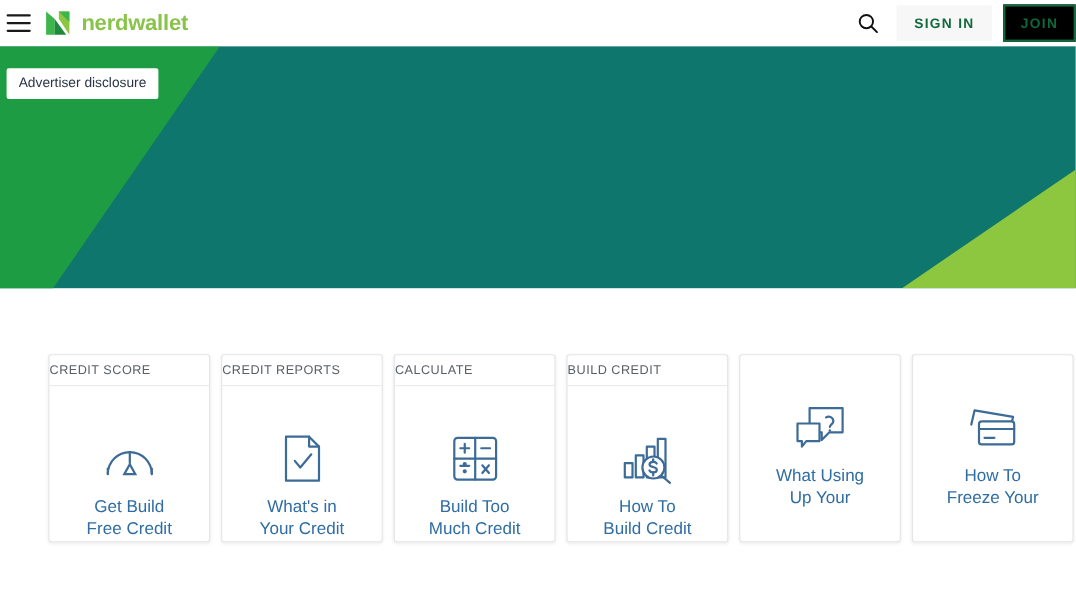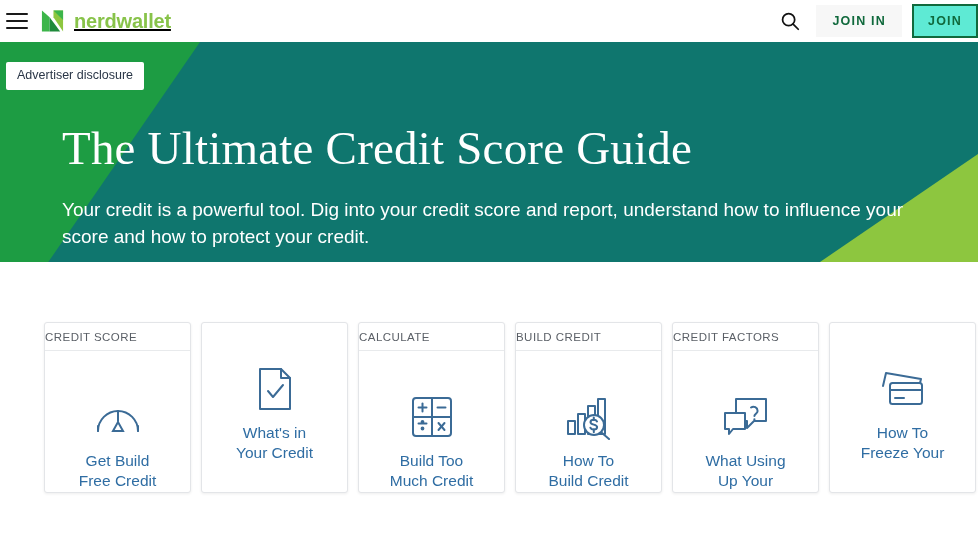--- a/index.html
+++ b/index.html
@@ -35,21 +35,20 @@
     height: 2.4px;
     width: 100%;
     background: #1a1a1a;
     border-radius: 1px;
   }
   .brand {
     display: flex;
     align-items: center;
     gap: 9px;
     cursor: pointer;
-    text-decoration: underline;
   }
   .brand-mark { width: 25px; height: 26px; display: block; }
   .brand-word {
     font-size: 20px;
     font-weight: 700;
     color: #88c34a;
     letter-spacing: -0.2px;
     line-height: 1;
   }
   .nav-right {
@@ -80,21 +79,21 @@
     cursor: pointer;
     border: none;
     font-family: "Liberation Sans", sans-serif;
   }
   .join-btn {
     height: 34px;
     margin-left: 10px;
     padding: 0 14px;
     display: flex;
     align-items: center;
-    background: #5eead4;
+    background: #000000;
     border: 2px solid #10693c;
     color: #10693c;
     font-size: 12.5px;
     font-weight: 700;
     letter-spacing: 1.2px;
     cursor: pointer;
     font-family: "Liberation Sans", sans-serif;
     white-space: nowrap;
     overflow: hidden;
   }
@@ -236,35 +235,31 @@
     <span class="brand-word">nerdwallet</span>
   </div>
 
   <div class="nav-right">
     <div class="search-btn">
       <svg width="22" height="22" viewBox="0 0 24 24" fill="none" stroke="#111111" stroke-width="1.9">
         <circle cx="10.5" cy="10.5" r="6.6"></circle>
         <line x1="15.4" y1="15.4" x2="21" y2="21" stroke-linecap="round"></line>
       </svg>
     </div>
-    <button class="signin-btn">JOIN IN</button>
+    <button class="signin-btn">SIGN IN</button>
     <button class="join-btn">JOIN</button>
   </div>
 </div>
 
 <div class="hero">
   <div class="hero-tri-left"></div>
   <div class="hero-tri-right"></div>
 
   <button class="adv-disclosure">Advertiser disclosure</button>
 
-  <div class="hero-inner">
-    <h1 class="hero-title">The Ultimate Credit Score Guide</h1>
-    <p class="hero-sub">Your credit is a powerful tool. Dig into your credit score and report, understand how to influence your score and how to protect your credit.</p>
-  </div>
 </div>
 
 <div class="cards-wrap">
   <div class="cards-row">
 
     <div class="card">
       <div class="card-head">
         <span class="card-head-label">CREDIT SCORE</span>
       </div>
       <div class="card-body">
@@ -278,20 +273,23 @@
           </svg>
         </div>
         <div class="card-link">
           <span>Get Build</span><br>
           <span>Free Credit</span>
         </div>
       </div>
     </div>
 
     <div class="card">
+      <div class="card-head">
+        <span class="card-head-label">CREDIT REPORTS</span>
+      </div>
       <div class="card-body">
         <div class="card-icon">
           <svg width="38" height="46" viewBox="0 0 38 46" fill="none" stroke="#3b6b96" stroke-width="2" stroke-linecap="round" stroke-linejoin="round">
             <path d="M4 3 H25 L34 12 V43 H4 Z"></path>
             <path d="M25 3 V12 H34"></path>
             <path d="M12 25 L17 31 L27 19"></path>
           </svg>
         </div>
         <div class="card-link">
           <span>What's in</span><br>
@@ -346,23 +344,20 @@
           </svg>
         </div>
         <div class="card-link">
           <span>How To</span><br>
           <span>Build Credit</span>
         </div>
       </div>
     </div>
 
     <div class="card">
-      <div class="card-head">
-        <span class="card-head-label">CREDIT FACTORS</span>
-      </div>
       <div class="card-body">
         <div class="card-icon">
           <svg width="50" height="44" viewBox="0 0 50 44" fill="none" stroke="#3b6b96" stroke-width="2" stroke-linecap="round" stroke-linejoin="round">
             <path d="M15 4 H45 V26 H33 L26 33 V26 H15 Z" fill="#ffffff"></path>
             <path d="M30 12.5 a4.2 4.2 0 0 1 6.6 3.4 c0 2.6 -3.2 3 -3.2 5.2" stroke-width="2"></path>
             <circle cx="33.4" cy="24.4" r="1.1" fill="#3b6b96" stroke="none"></circle>
             <path d="M4 18 H24 V34 H12 L8 39 V34 H4 Z" fill="#ffffff"></path>
           </svg>
         </div>
         <div class="card-link">

